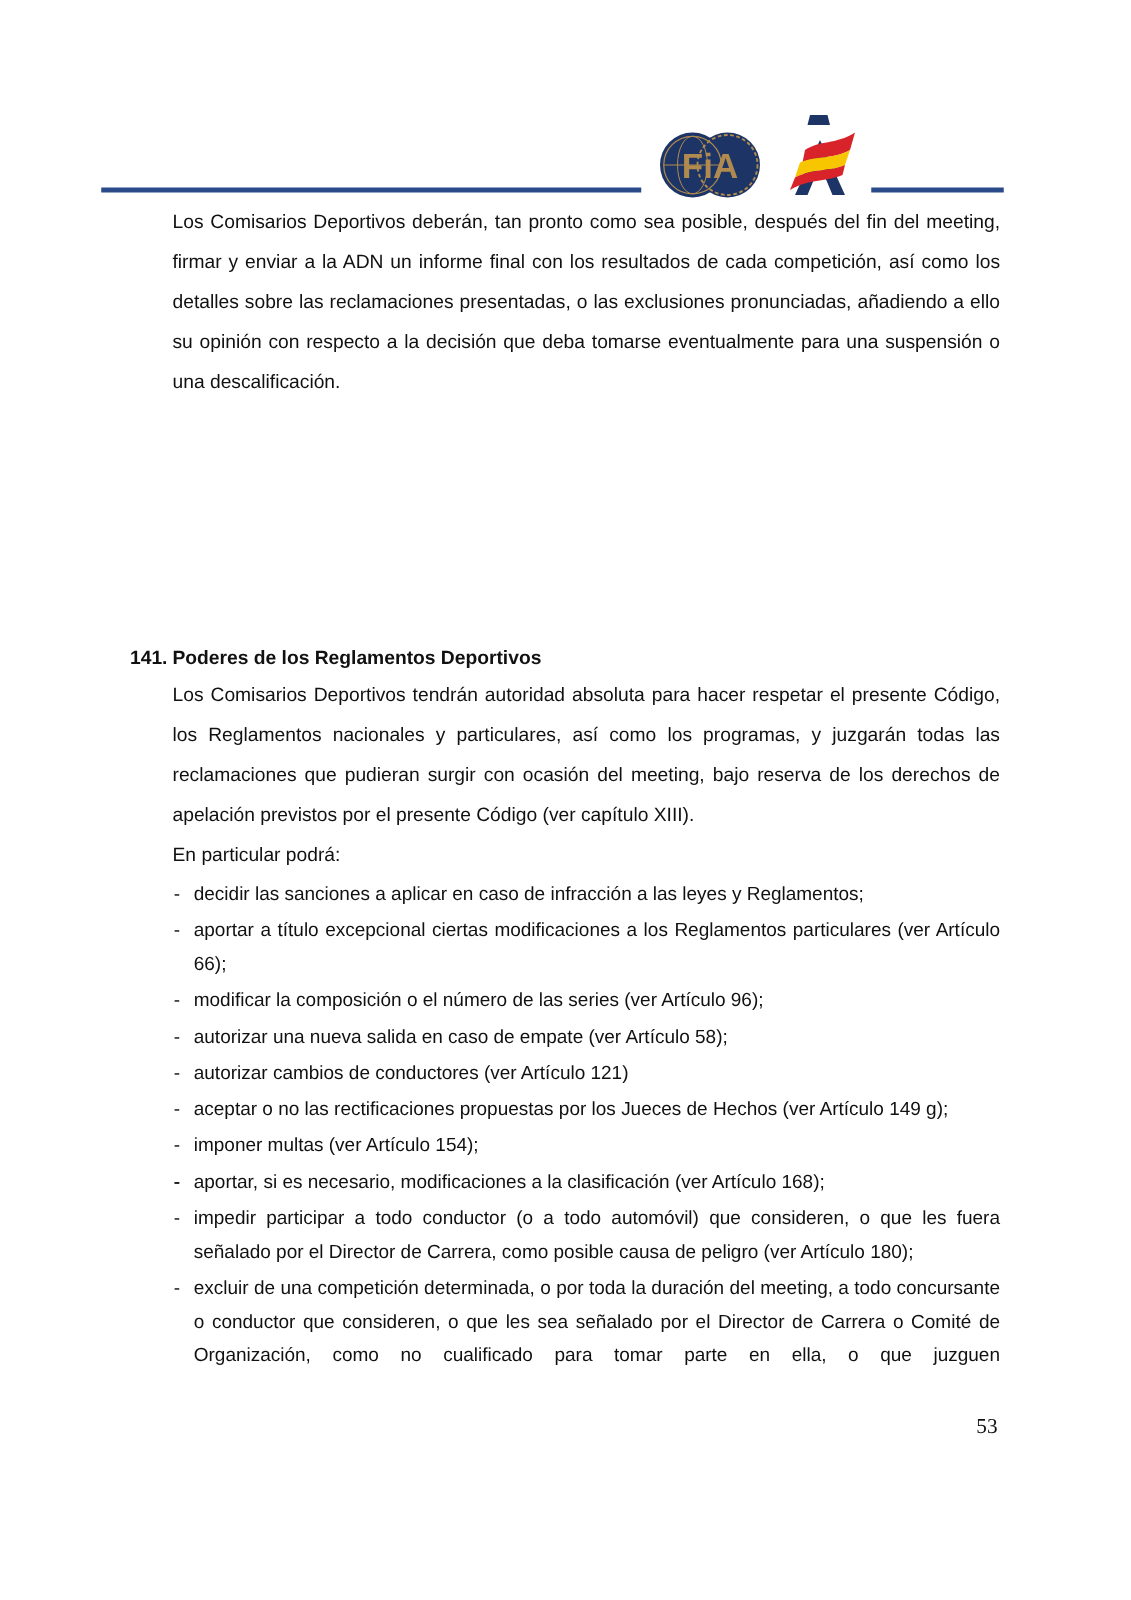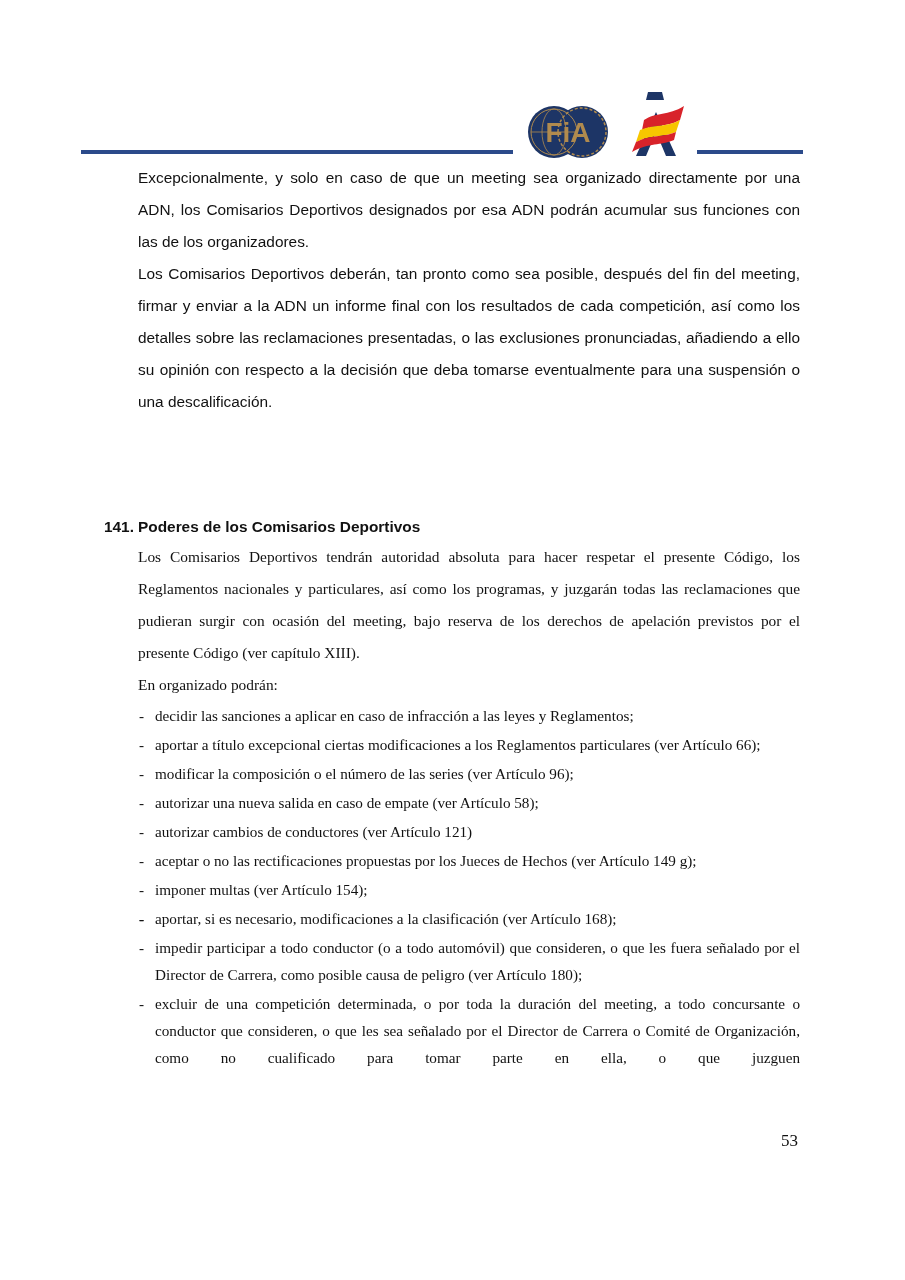--- a/index.html
+++ b/index.html
@@ -38,31 +38,30 @@
 <svg class="logo-rfeda" viewBox="0 0 62 66">
   <path d="M22 2 h14 l2 8 h-18 z" fill="#1d3566"></path>
   <circle cx="29" cy="4" r="2" fill="#1d3566"></circle>
   <path d="M10 66 L30 22 L50 66 L40 66 L30 42 L20 66 Z" fill="#1d3566"></path>
   <path d="M18 30 C30 22, 42 26, 58 16 L54 30 C40 38, 28 34, 16 40 Z" fill="#d8232a"></path>
   <path d="M14 40 C28 34, 40 38, 54 30 L50 42 C36 48, 26 44, 10 52 Z" fill="#f7c600"></path>
   <path d="M10 52 C26 44, 36 48, 50 42 L48 50 C34 56, 24 52, 6 62 Z" fill="#d8232a"></path>
 </svg>
 
 <div class="content">
-  <p class="para last-line-left">Excepcionalmente, y solo en caso de que un meeting sea organizado directamente por una ADN, los Comisarios Deportivos designados por esa ADN podrán acumular sus funciones con las de los organizadores.</p>
   <p class="para last-line-left">Los Comisarios Deportivos deberán, tan pronto como sea posible, después del fin del meeting, firmar y enviar a la ADN un informe final con los resultados de cada competición, así como los detalles sobre las reclamaciones presentadas, o las exclusiones pronunciadas, añadiendo a ello su opinión con respecto a la decisión que deba tomarse eventualmente para una suspensión o una descalificación.</p>
 </div>
 
 <div class="section-title">
-  <span class="num">141.</span><span>Poderes de los Comisarios Deportivos</span>
+  <span class="num">141.</span><span>Poderes de los Reglamentos Deportivos</span>
 </div>
 
-<div class="content" style="top:541px;font-family:Liberation Serif, serif;">
+<div class="content" style="top:541px;">
   <p class="para last-line-left">Los Comisarios Deportivos tendrán autoridad absoluta para hacer respetar el presente Código, los Reglamentos nacionales y particulares, así como los programas, y juzgarán todas las reclamaciones que pudieran surgir con ocasión del meeting, bajo reserva de los derechos de apelación previstos por el presente Código (ver capítulo XIII).</p>
-  <p class="para last-line-left" style="margin-bottom:1px;">En organizado podrán:</p>
+  <p class="para last-line-left" style="margin-bottom:1px;">En particular podrá:</p>
   <ul class="list">
     <li><span class="dash">-</span><span>decidir las sanciones a aplicar en caso de infracción a las leyes y Reglamentos;</span></li>
     <li style="text-align-last:left;"><span class="dash">-</span><span>aportar a título excepcional ciertas modificaciones a los Reglamentos particulares (ver Artículo 66);</span></li>
     <li><span class="dash">-</span><span>modificar la composición o el número de las series (ver Artículo 96);</span></li>
     <li><span class="dash">-</span><span>autorizar una nueva salida en caso de empate (ver Artículo 58);</span></li>
     <li><span class="dash">-</span><span>autorizar cambios de conductores (ver Artículo 121)</span></li>
     <li><span class="dash">-</span><span>aceptar o no las rectificaciones propuestas por los Jueces de Hechos (ver Artículo 149 g);</span></li>
     <li><span class="dash">-</span><span>imponer multas (ver Artículo 154);</span></li>
     <li><span class="dash">-</span></li>
     <li><span class="dash">-</span><span>aportar, si es necesario, modificaciones a la clasificación (ver Artículo 168);</span></li>

